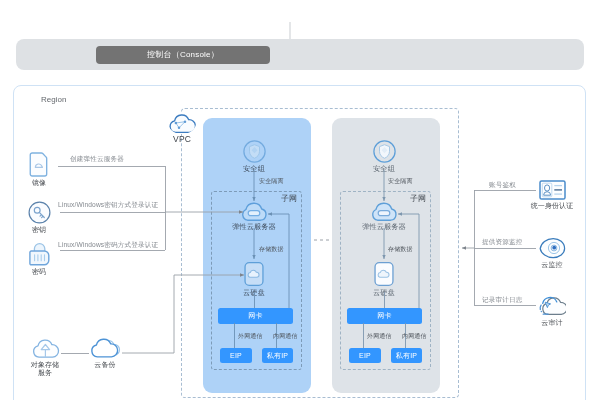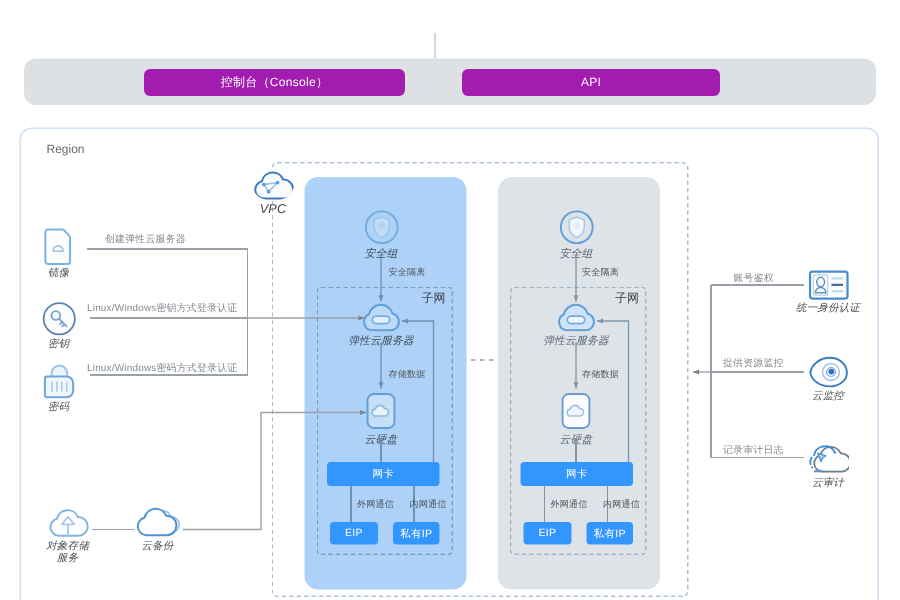--- a/index.html
+++ b/index.html
@@ -8,28 +8,28 @@
   #stage{position:absolute;left:0;top:0;width:600px;height:400px;}
   svg.layer{position:absolute;left:0;top:0;width:600px;height:400px;pointer-events:none;}
 
   
   .admin-wrap{position:absolute;left:259px;top:0px;width:60px;text-align:center;}
   .admin-ico{display:block;width:30px;height:12px;margin:0 auto;}
   .admin-label{font-size:8px;color:#595e64;margin-top:2px;letter-spacing:.2px;line-height:9px;}
 
   
   .access-bar{position:absolute;left:16px;top:39px;width:568px;height:31px;background:#dee1e4;border-radius:8px;}
-  .pill{position:absolute;top:7px;height:18px;background:#a21caf;border-radius:4px;color:#fff;
+  .pill{position:absolute;top:7px;height:18px;background:#737373;border-radius:4px;color:#fff;
         font-size:8px;line-height:18px;text-align:center;letter-spacing:.2px;}
   .pill-console{left:80px;width:174px;}
   .pill-api{left:292px;width:172px;}
 
   
   .region-box{position:absolute;left:13px;top:85px;width:573px;height:330px;border:1px solid #cfe2f5;border-radius:8px;box-sizing:border-box;}
-  .region-label{position:absolute;left:31px;top:95px;font-size:8px;color:#65696e;}
+  .region-label{position:absolute;left:41px;top:95px;font-size:8px;color:#65696e;}
 
   
   .vpc-box{position:absolute;left:181px;top:108px;width:278px;height:290px;
            border:1px dashed #a8bdd2;border-radius:4px;box-sizing:border-box;}
 
   
   .az-box{position:absolute;top:118px;height:275px;border-radius:9px;box-sizing:border-box;}
   .az1{left:203px;width:108px;background:#aed2f7;}
   .az2{left:332px;width:108px;background:#dee3e8;}
   .az-label{position:absolute;top:376px;width:108px;text-align:center;font-size:8.5px;color:#4b4f54;}
@@ -42,21 +42,21 @@
   .sn2{left:340px;border-color:#9fb3c4;}
   .subnet-label{position:absolute;top:193px;font-size:8px;color:#3b4148;}
   .sn1-label{left:281px;}
   .sn2-label{left:410px;}
 
   
   .elab{position:absolute;font-size:6.6px;color:#84898f;white-space:nowrap;letter-spacing:.15px;}
   .az-elab{font-size:6px;color:#4d535a;}
 
   
-  .node{position:absolute;text-align:center;font-style:italic;}
+  .node{position:absolute;text-align:center;}
   
   .ico{display:block;margin:0 auto;}
   .nlab{font-size:7px;color:#4b4f54;margin-top:2px;line-height:8px;letter-spacing:.1px;white-space:nowrap;}
   .nlab2{white-space:normal;width:34px;margin:2px auto 0;}
   .vpc-lab{font-size:8.5px;color:#3f444a;margin-top:1px;}
   .vpc-node{z-index:5;}
   .vpc-node .ico{background:#fff;border-radius:50%;}
 
   
   .bbox{position:absolute;background:#3396ff;border-radius:2.5px;color:#fff;font-size:7px;
@@ -74,21 +74,20 @@
 
 </style>
 </head>
 <body>
 
 <div id="stage">
 
 
   <div class="access-bar">
     <div class="pill pill-console">控制台（Console）</div>
-    <div class="pill pill-api">API</div>
   </div>
 
   <div class="region-box"></div>
   <div class="region-label">Region</div>
 
   <div class="vpc-box"></div>
 
   <div class="az-box az1"></div>
   <div class="az-box az2"></div>
 

